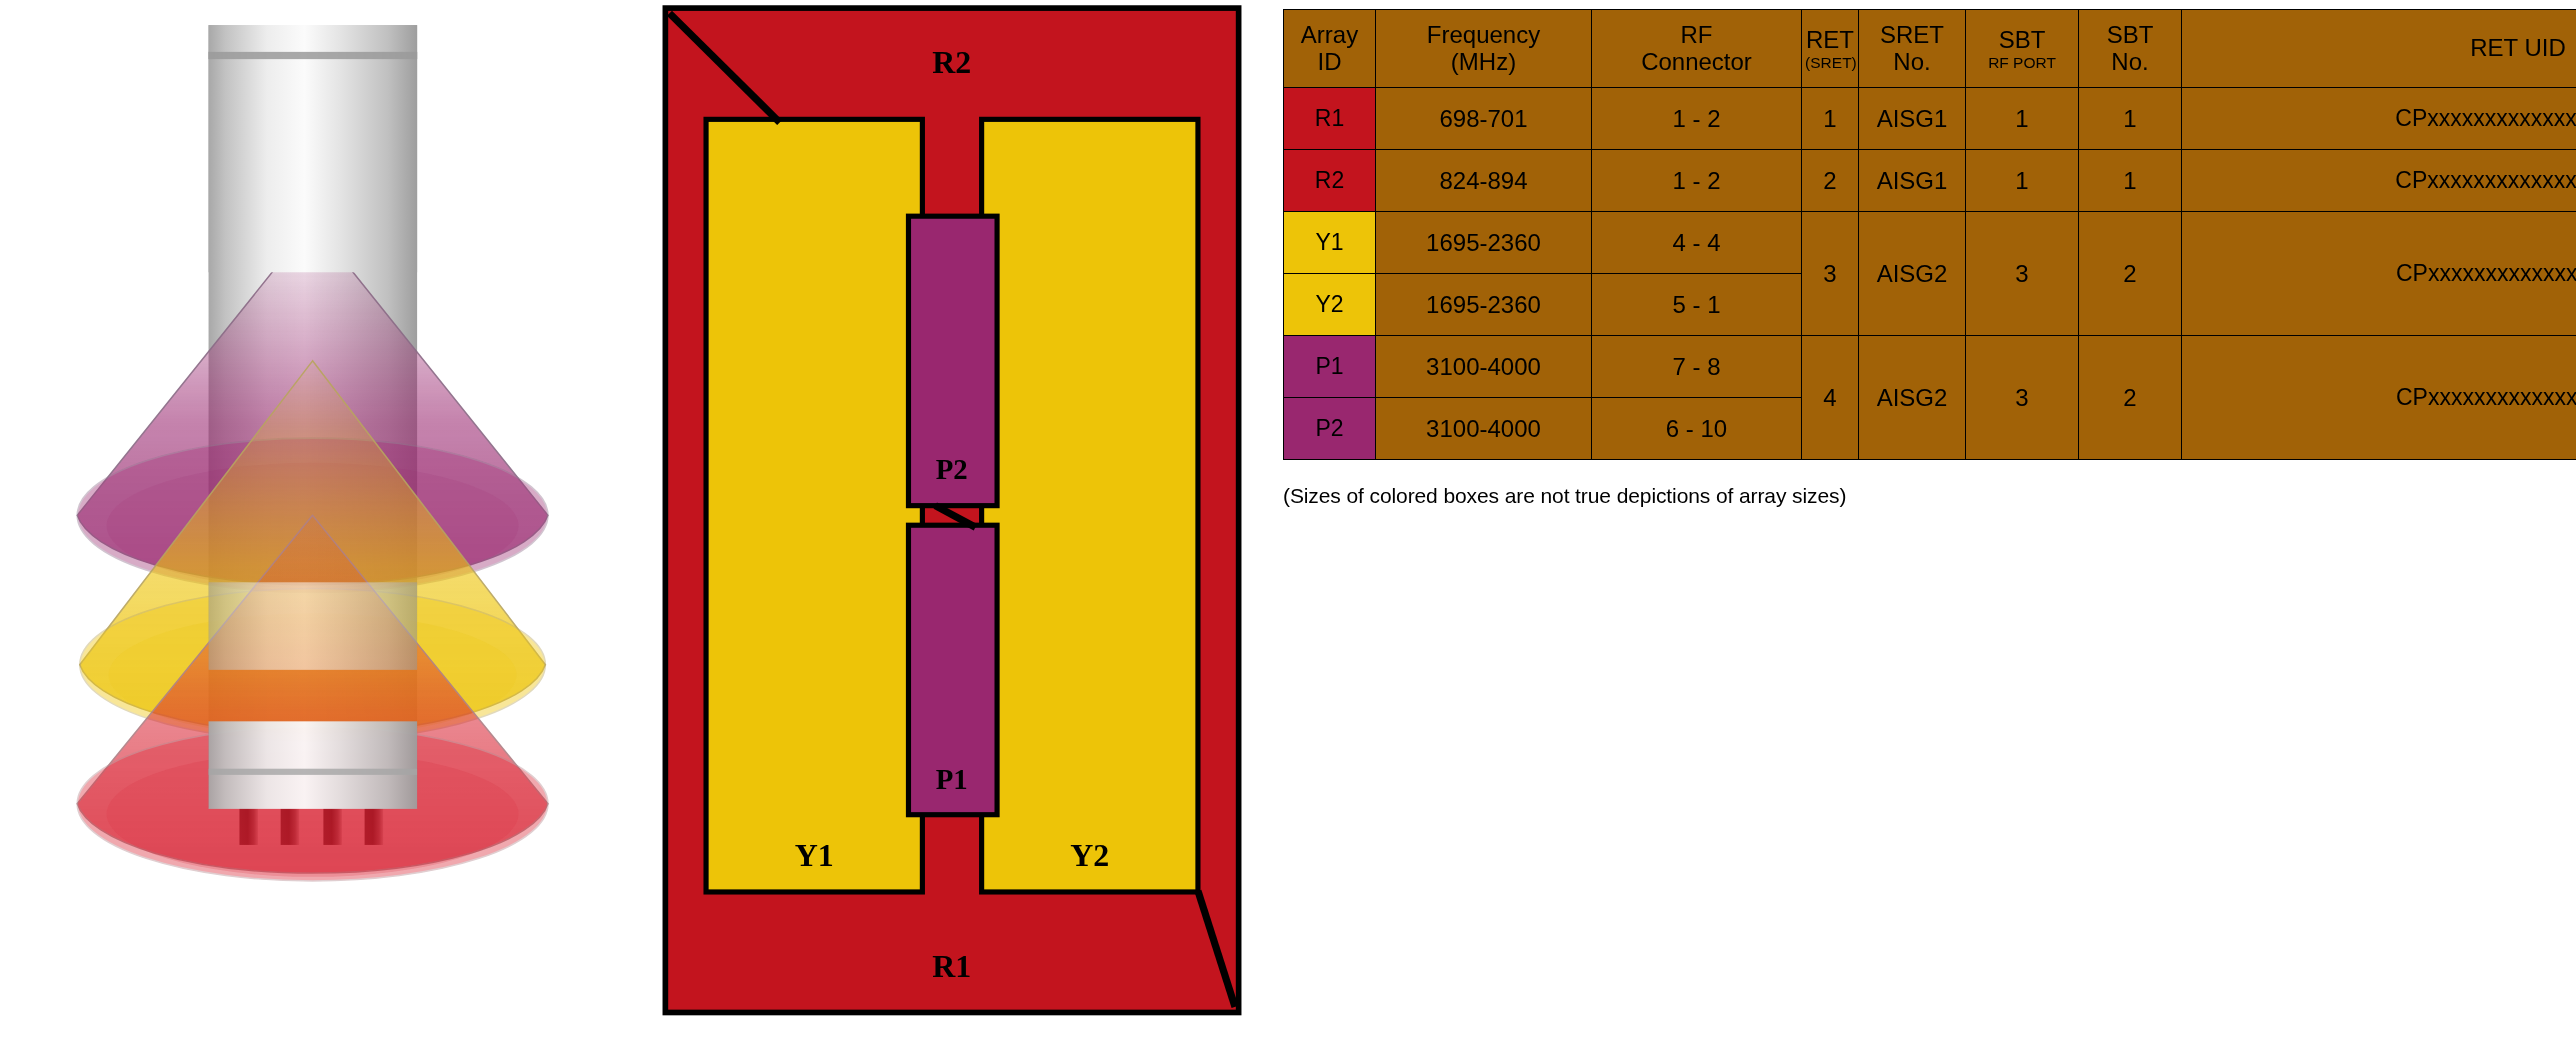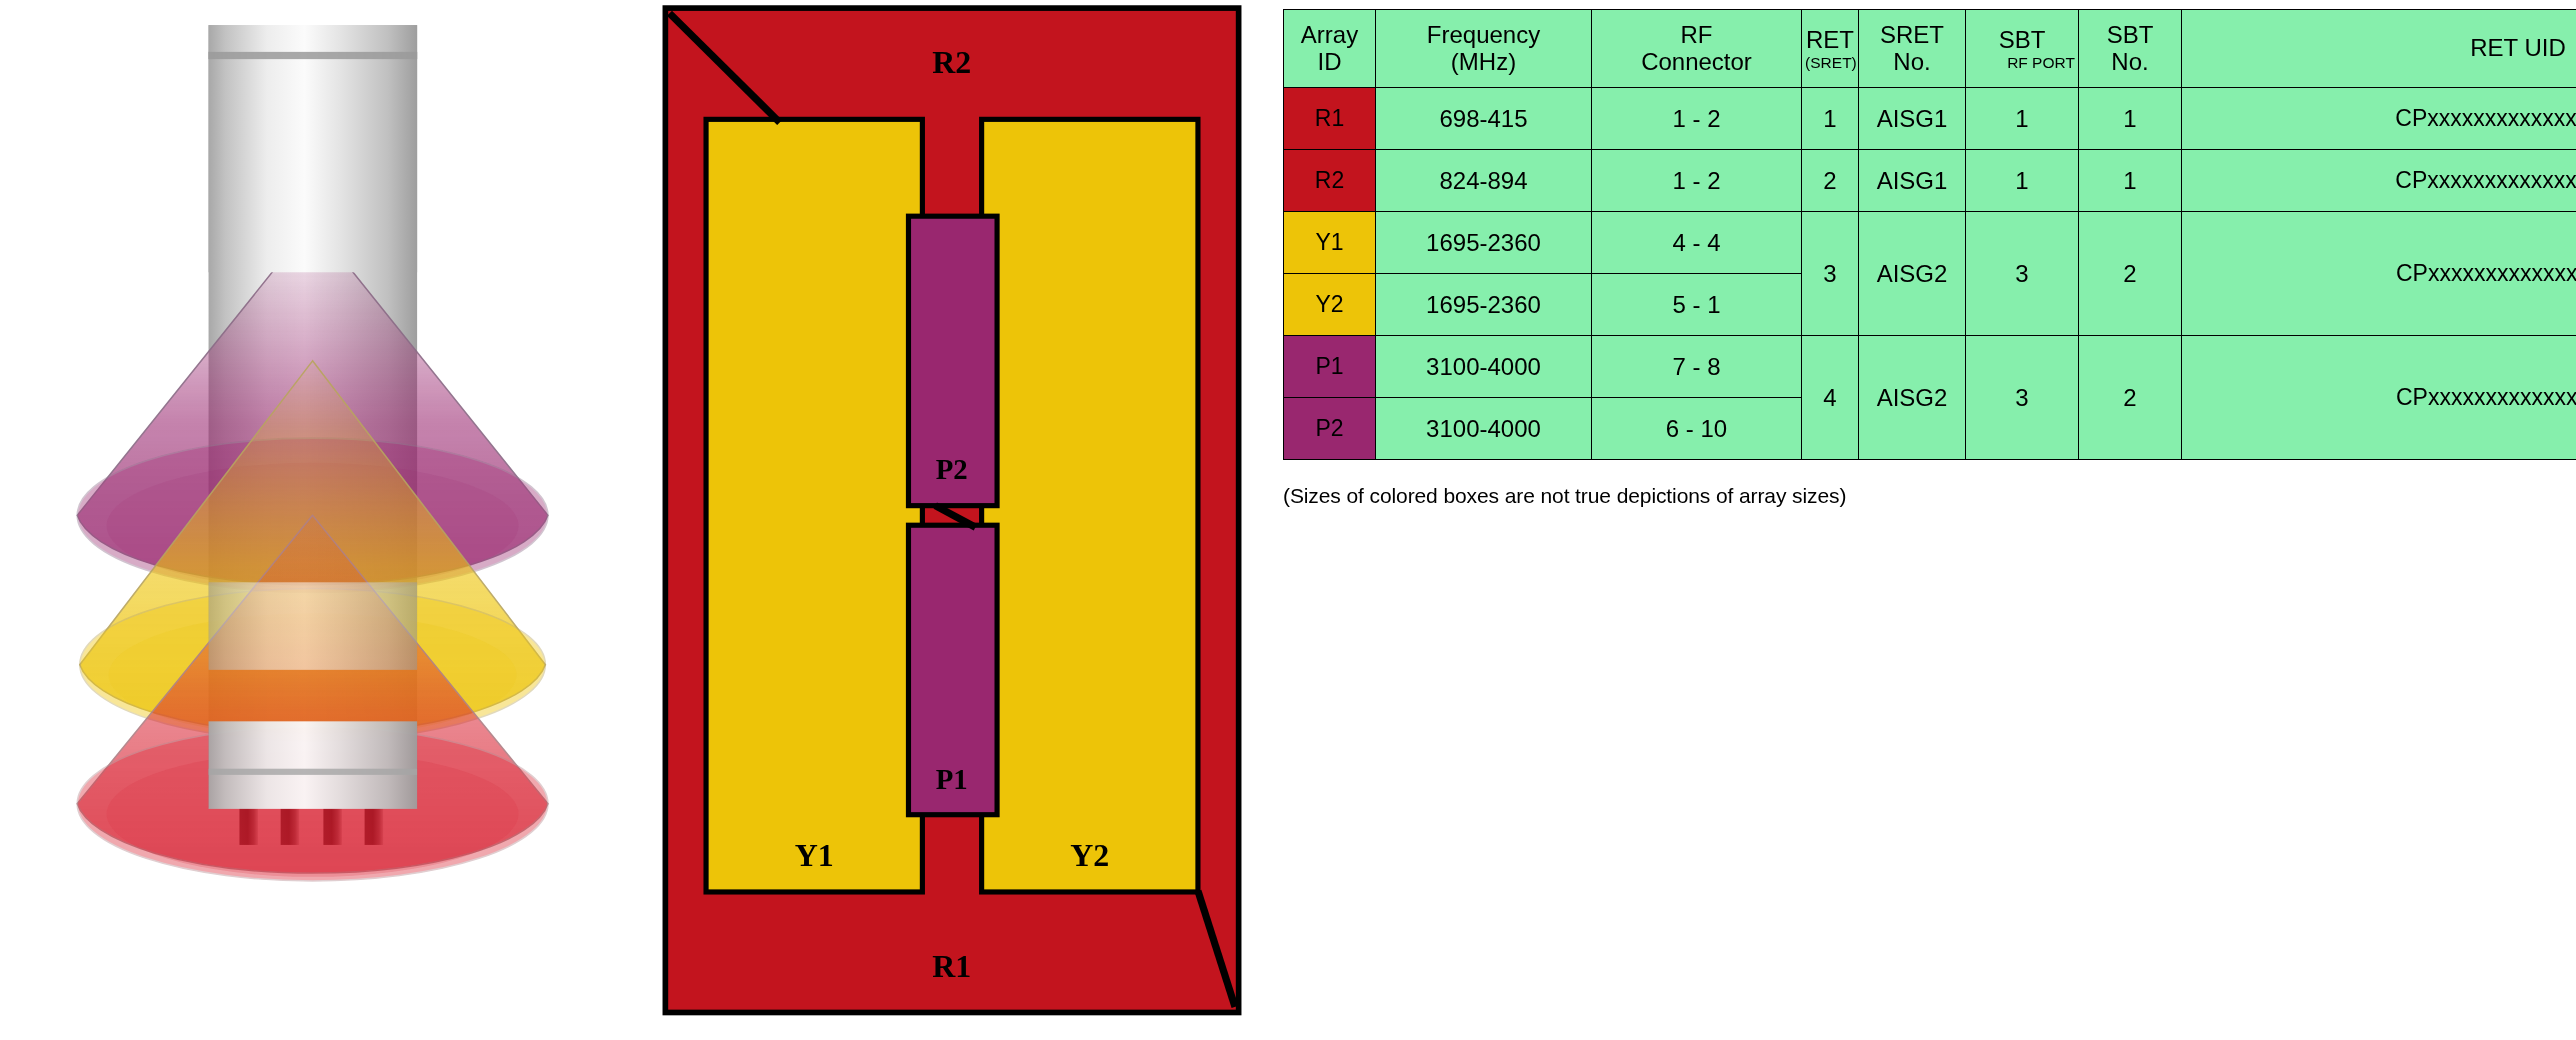--- a/index.html
+++ b/index.html
@@ -17,25 +17,25 @@
 
   
   #table-panel{position:absolute;left:1283px;top:9.3px;width:1577px;height:1020px;}
 
   table.spec{border-collapse:collapse;table-layout:fixed;width:1571px;}
   table.spec td{
     border:1.5px solid #000000;
     text-align:center;
     vertical-align:middle;
     color:#000000;
-    background:#86efac;
+    background:#a16207;
     padding:0 3.1px;
   }
   .hdr{font-size:24px;line-height:1.12;height:77px;font-weight:400;}
-  .hdr .sub{font-size:15.5px;display:block;line-height:1.1;text-align:right;}
+  .hdr .sub{font-size:15.5px;display:block;line-height:1.1;}
   .hdr .ln{display:block;}
   .body-cell{font-size:24px;height:61px;}
   .uid-cell{font-size:23px;letter-spacing:0px;}
   .arrayid{font-size:23px;font-weight:400;}
   .cRed{background:#C3141E !important;}
   .cYellow{background:#EDC408 !important;}
   .cPurple{background:#99276F !important;}
 
   
   .c0{width:92px;}
@@ -210,21 +210,21 @@
           <span class="ln">SBT</span>
           <span class="ln">No.</span>
         </td>
         <td class="hdr">
           <span class="ln">RET UID</span>
         </td>
       </tr>
 
       <tr>
         <td class="body-cell arrayid cRed">R1</td>
-        <td class="body-cell">698-415</td>
+        <td class="body-cell">698-701</td>
         <td class="body-cell">1 - 2</td>
         <td class="body-cell">1</td>
         <td class="body-cell">AISG1</td>
         <td class="body-cell">1</td>
         <td class="body-cell">1</td>
         <td class="body-cell uid-cell">CPxxxxxxxxxxxxxxxxR1</td>
       </tr>
 
       <tr>
         <td class="body-cell arrayid cRed">R2</td>

